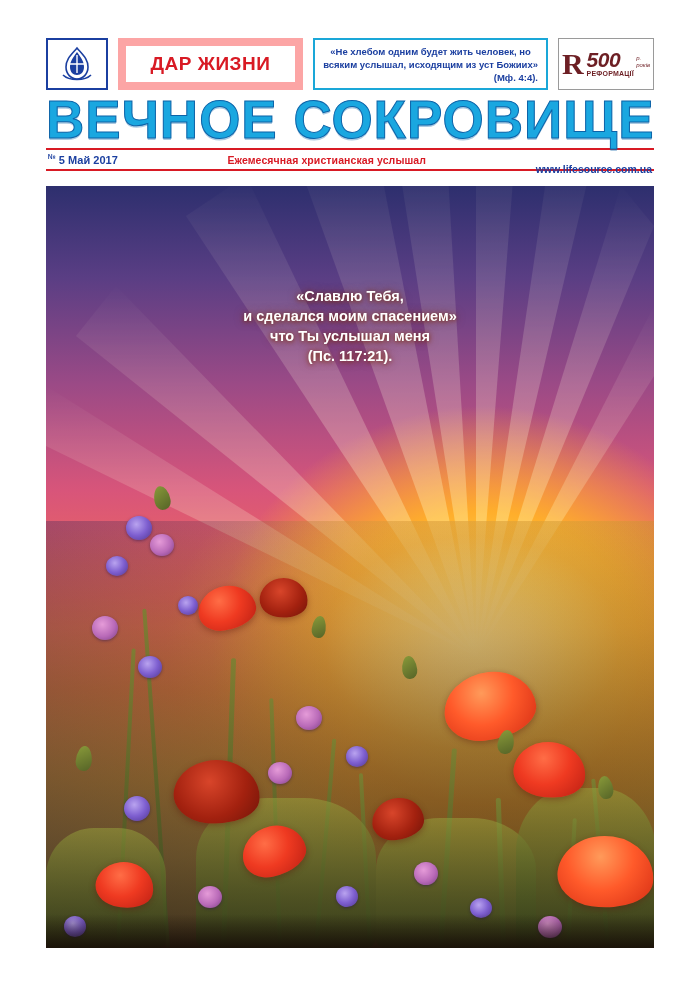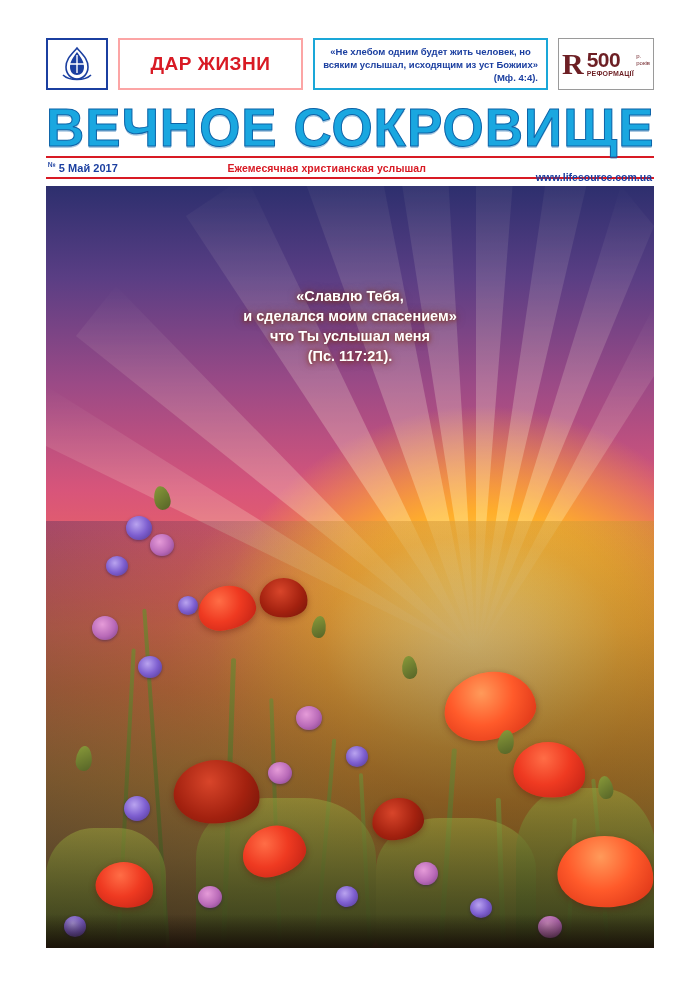--- a/index.html
+++ b/index.html
@@ -45,21 +45,21 @@
     display: flex;
     align-items: center;
     justify-content: center;
     background: #fff;
   }
   .logo-box svg { display: block; }
 
   .gift-box {
     width: 186px;
     height: 52px;
-    border: 2px solid #fca5a5;
+    border: 8px solid #fca5a5;
     box-sizing: border-box;
     display: flex;
     align-items: center;
     justify-content: center;
     background: #fff;
   }
   .gift-box .gift-text {
     color: #d81a24;
     font-weight: bold;
     font-size: 19px;
@@ -115,38 +115,38 @@
     font-weight: bold;
   }
   .ref500-col { display: flex; flex-direction: column; align-items: flex-start; }
   .ref500-col .big500 {
     font-size: 21px;
     font-weight: bold;
     color: #6d1f24;
     line-height: 18px;
     letter-spacing: -0.5px;
   }
-  .ref500-topline { display: flex; align-items: center; gap: 16px; }
+  .ref500-topline { display: flex; align-items: flex-end; gap: 16px; font-style: italic; }
   .ref500-col .yrs {
     font-size: 6px;
     color: #6d1f24;
     line-height: 7px;
     text-align: left;
   }
   .ref500-col .ref-word {
     font-size: 7px;
     color: #6d1f24;
     font-weight: bold;
     letter-spacing: 0.2px;
     line-height: 9px;
   }
 
   
   .title-wrap {
-    margin-top: 14px;
+    margin-top: 6px;
     height: 48px;
     position: relative;
   }
   .title {
     font-family: "Liberation Sans", sans-serif;
     font-weight: bold;
     font-size: 53px;
     line-height: 48px;
     letter-spacing: 1px;
     color: #1aa7e0;

